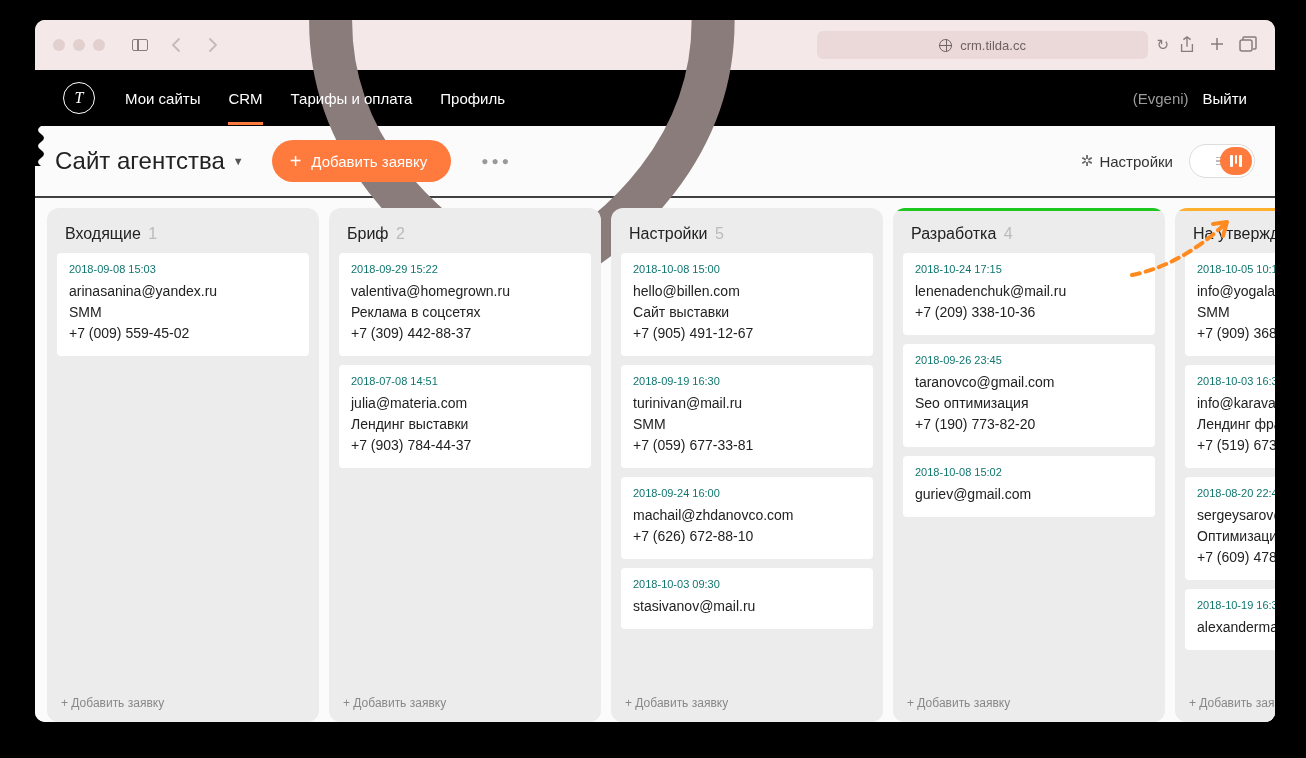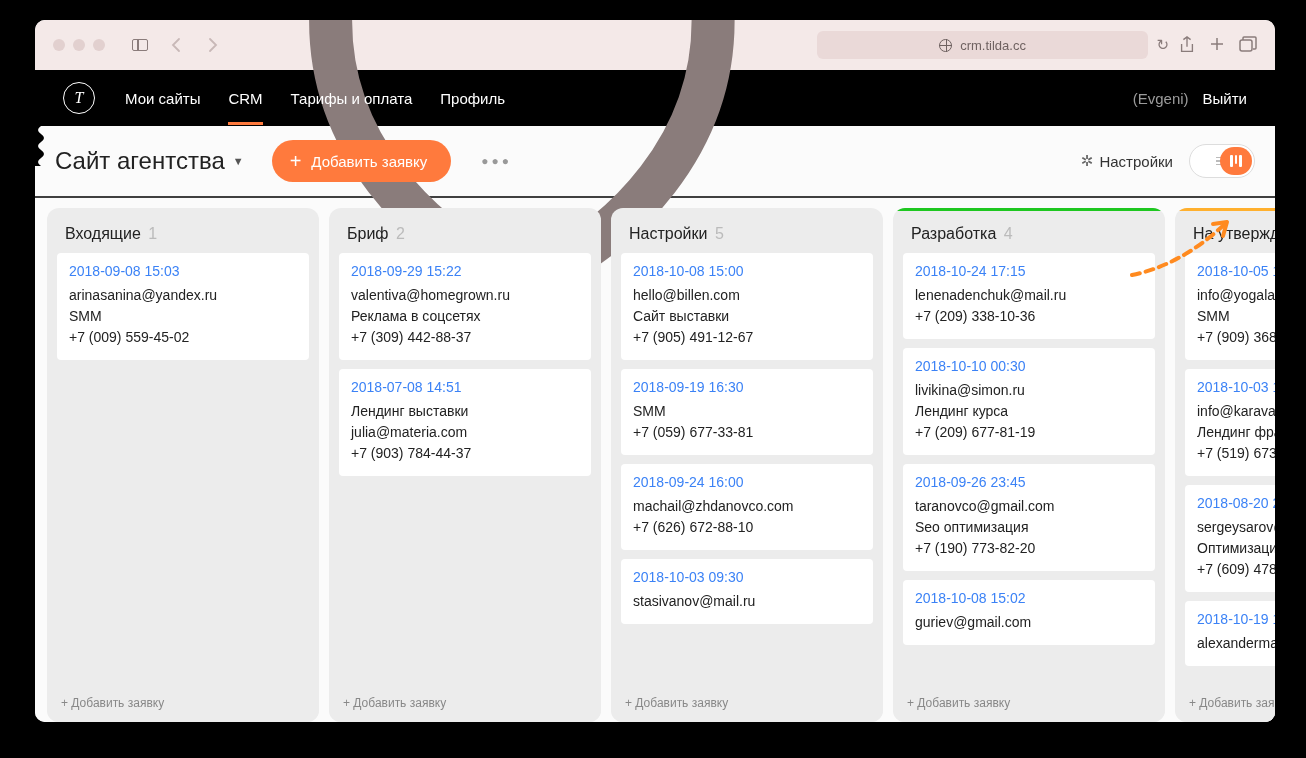--- a/index.html
+++ b/index.html
@@ -103,21 +103,21 @@
     display:flex; flex-direction:column; position:relative; overflow:hidden;
   }
   .column .topline { height:3px; width:100%; }
   .column-header { padding:14px 18px 10px; font-size:16px; color:#222;}
   .column-header .count{ color:#bbb; margin-left:3px;}
   .cards { padding:0 10px; display:flex; flex-direction:column; gap:9px; overflow:hidden; flex:1; position:relative;}
   .card {
     background:#fff; border-radius:4px; padding:10px 12px 12px; font-size:14px; color:#222;
     cursor:pointer;
   }
-  .card .ts { color:#3b82f6; font-size:14px; margin-bottom:6px;}
+  .card .ts { color:#0f766e; font-size:11px; margin-bottom:6px;}
   .card .line { line-height:1.5;}
   .col-footer {
     padding:12px 14px; font-size:12px; color:#888; cursor:pointer;
     background:linear-gradient(to bottom, rgba(236,236,236,0) 0%, #ececec 30%);
     position:relative; z-index:2;
   }
   
   .wavy {
     position:absolute; left:0; top:50px; height:96px; width:16px; overflow:hidden;
   }
@@ -244,39 +244,40 @@
         <div class="column-header"><span>Бриф</span><span class="count"> 2</span></div>
         <div class="cards">
           <div class="card">
             <div class="ts">2018-09-29 15:22</div>
             <div class="line">valentiva@homegrown.ru</div>
             <div class="line">Реклама в соцсетях</div>
             <div class="line">+7 (309) 442-88-37</div>
           </div>
           <div class="card">
             <div class="ts">2018-07-08 14:51</div>
+            <div class="line">julia@materia.com</div>
             <div class="line">Лендинг выставки</div>
-            <div class="line">julia@materia.com</div>
             <div class="line">+7 (903) 784-44-37</div>
           </div>
         </div>
         <div class="col-footer">+ Добавить заявку</div>
       </div>
       <div class="column">
         <div class="topline" style="background: transparent;"></div>
         <div class="column-header"><span>Настройки</span><span class="count"> 5</span></div>
         <div class="cards">
           <div class="card">
             <div class="ts">2018-10-08 15:00</div>
             <div class="line">hello@billen.com</div>
             <div class="line">Сайт выставки</div>
             <div class="line">+7 (905) 491-12-67</div>
           </div>
           <div class="card">
             <div class="ts">2018-09-19 16:30</div>
+            <div class="line">turinivan@mail.ru</div>
             <div class="line">SMM</div>
             <div class="line">+7 (059) 677-33-81</div>
           </div>
           <div class="card">
             <div class="ts">2018-09-24 16:00</div>
             <div class="line">machail@zhdanovco.com</div>
             <div class="line">+7 (626) 672-88-10</div>
           </div>
           <div class="card">
             <div class="ts">2018-10-03 09:30</div>
@@ -286,26 +287,20 @@
         <div class="col-footer">+ Добавить заявку</div>
       </div>
       <div class="column">
         <div class="topline" style="background: rgb(30, 199, 32);"></div>
         <div class="column-header"><span>Разработка</span><span class="count"> 4</span></div>
         <div class="cards">
           <div class="card">
             <div class="ts">2018-10-24 17:15</div>
             <div class="line">lenenadenchuk@mail.ru</div>
             <div class="line">+7 (209) 338-10-36</div>
-          </div>
-          <div class="card">
-            <div class="ts">2018-10-10 00:30</div>
-            <div class="line">livikina@simon.ru</div>
-            <div class="line">Лендинг курса</div>
-            <div class="line">+7 (209) 677-81-19</div>
           </div>
           <div class="card">
             <div class="ts">2018-09-26 23:45</div>
             <div class="line">taranovco@gmail.com</div>
             <div class="line">Seo оптимизация</div>
             <div class="line">+7 (190) 773-82-20</div>
           </div>
           <div class="card">
             <div class="ts">2018-10-08 15:02</div>
             <div class="line">guriev@gmail.com</div>

